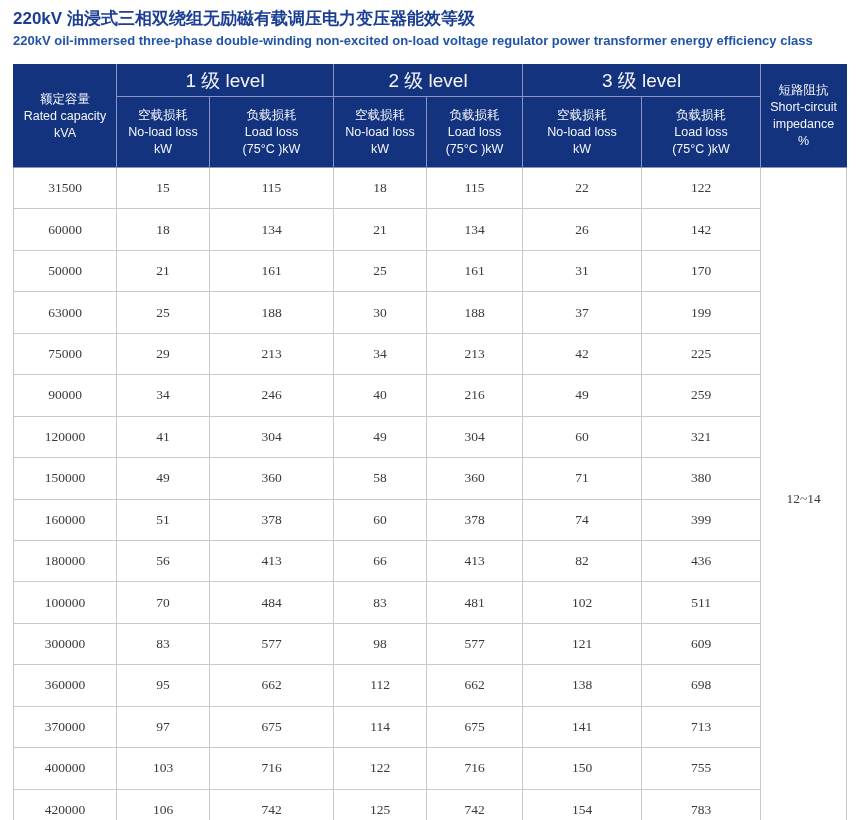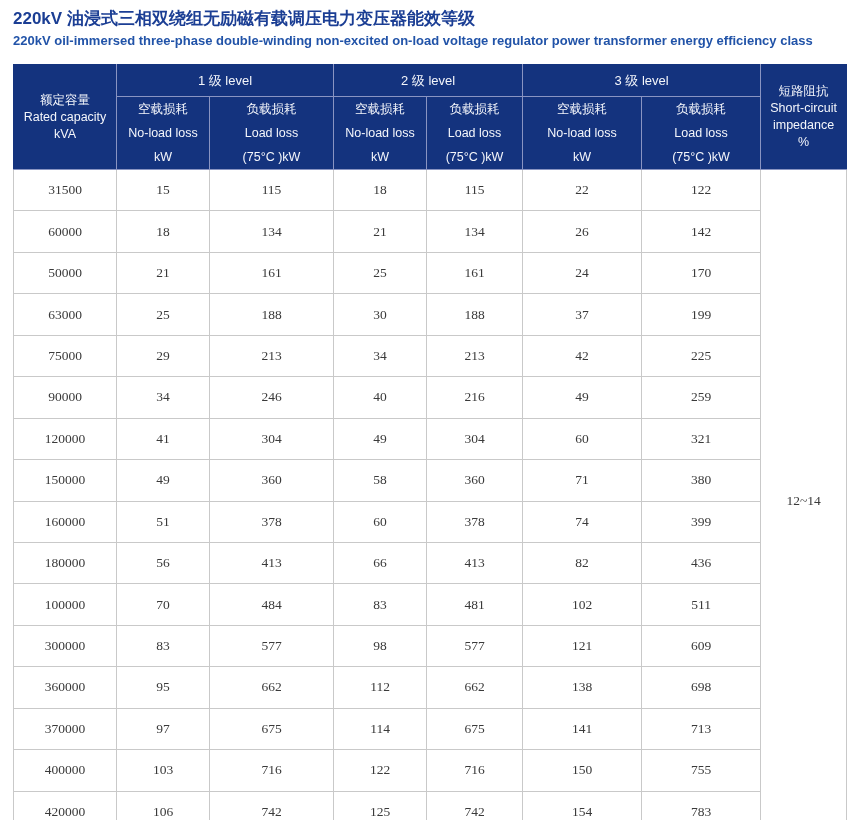--- a/index.html
+++ b/index.html
@@ -44,22 +44,22 @@
   thead th {
     background: #14337e;
     color: #f4f6fb;
     border: 1px solid #8994c2;
     font-weight: 400;
     white-space: pre-line;
     text-align: center;
     vertical-align: middle;
     padding: 0;
   }
-  th.lvl { height: 31px; font-size: 13px; }
-  th.sub { height: 70px; font-size: 12.5px; line-height: 24px; }
+  th.lvl { height: 31px; font-size: 19px; }
+  th.sub { height: 70px; font-size: 12.5px; line-height: 17px; }
   th.cap, th.imp { font-size: 12.5px; line-height: 17px; }
   thead tr:first-child th { border-top-color: #14337e; }
   thead tr:first-child th:first-child { border-left-color: #14337e; }
   thead tr:first-child th:last-child { border-right-color: #14337e; }
   
   tbody td {
     border: 1px solid #c9c9c9;
     text-align: center;
     vertical-align: middle;
     font-family: "Liberation Serif", serif;
@@ -143,21 +143,21 @@
           <td>134</td>
           <td>26</td>
           <td>142</td>
         </tr>
         <tr>
           <td>50000</td>
           <td>21</td>
           <td>161</td>
           <td>25</td>
           <td>161</td>
-          <td>24</td>
+          <td>31</td>
           <td>170</td>
         </tr>
         <tr>
           <td>63000</td>
           <td>25</td>
           <td>188</td>
           <td>30</td>
           <td>188</td>
           <td>37</td>
           <td>199</td>

